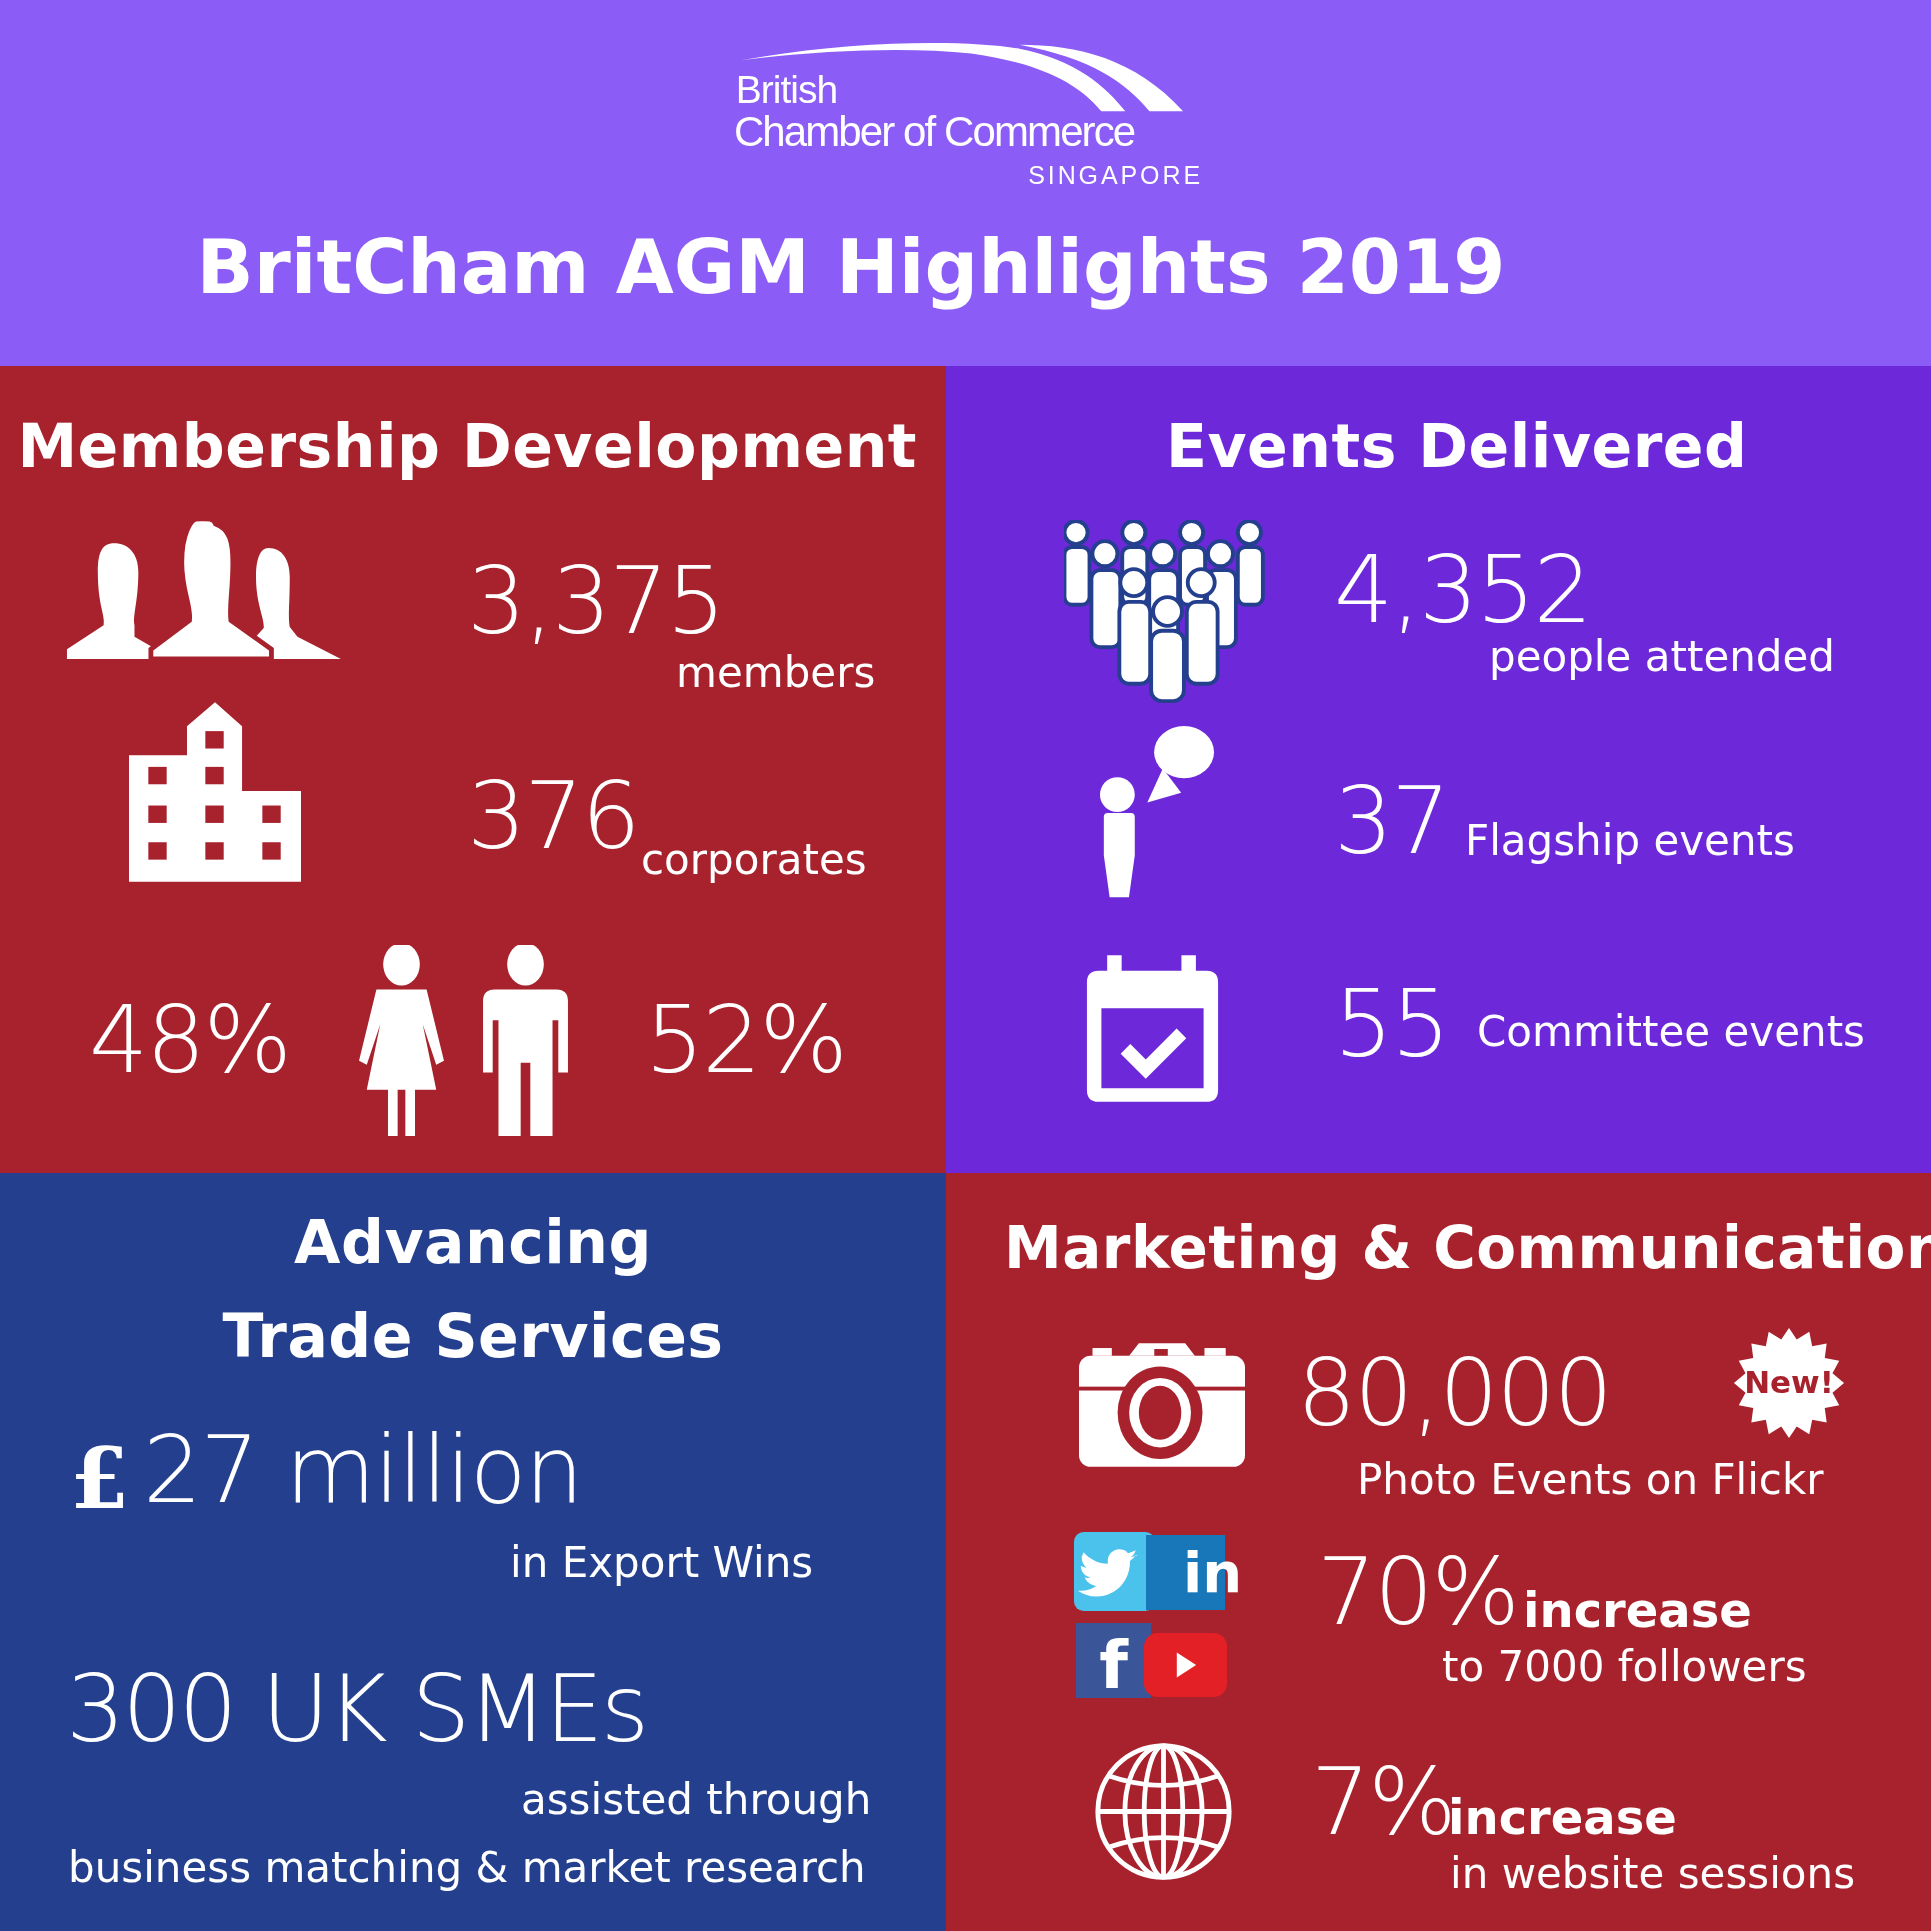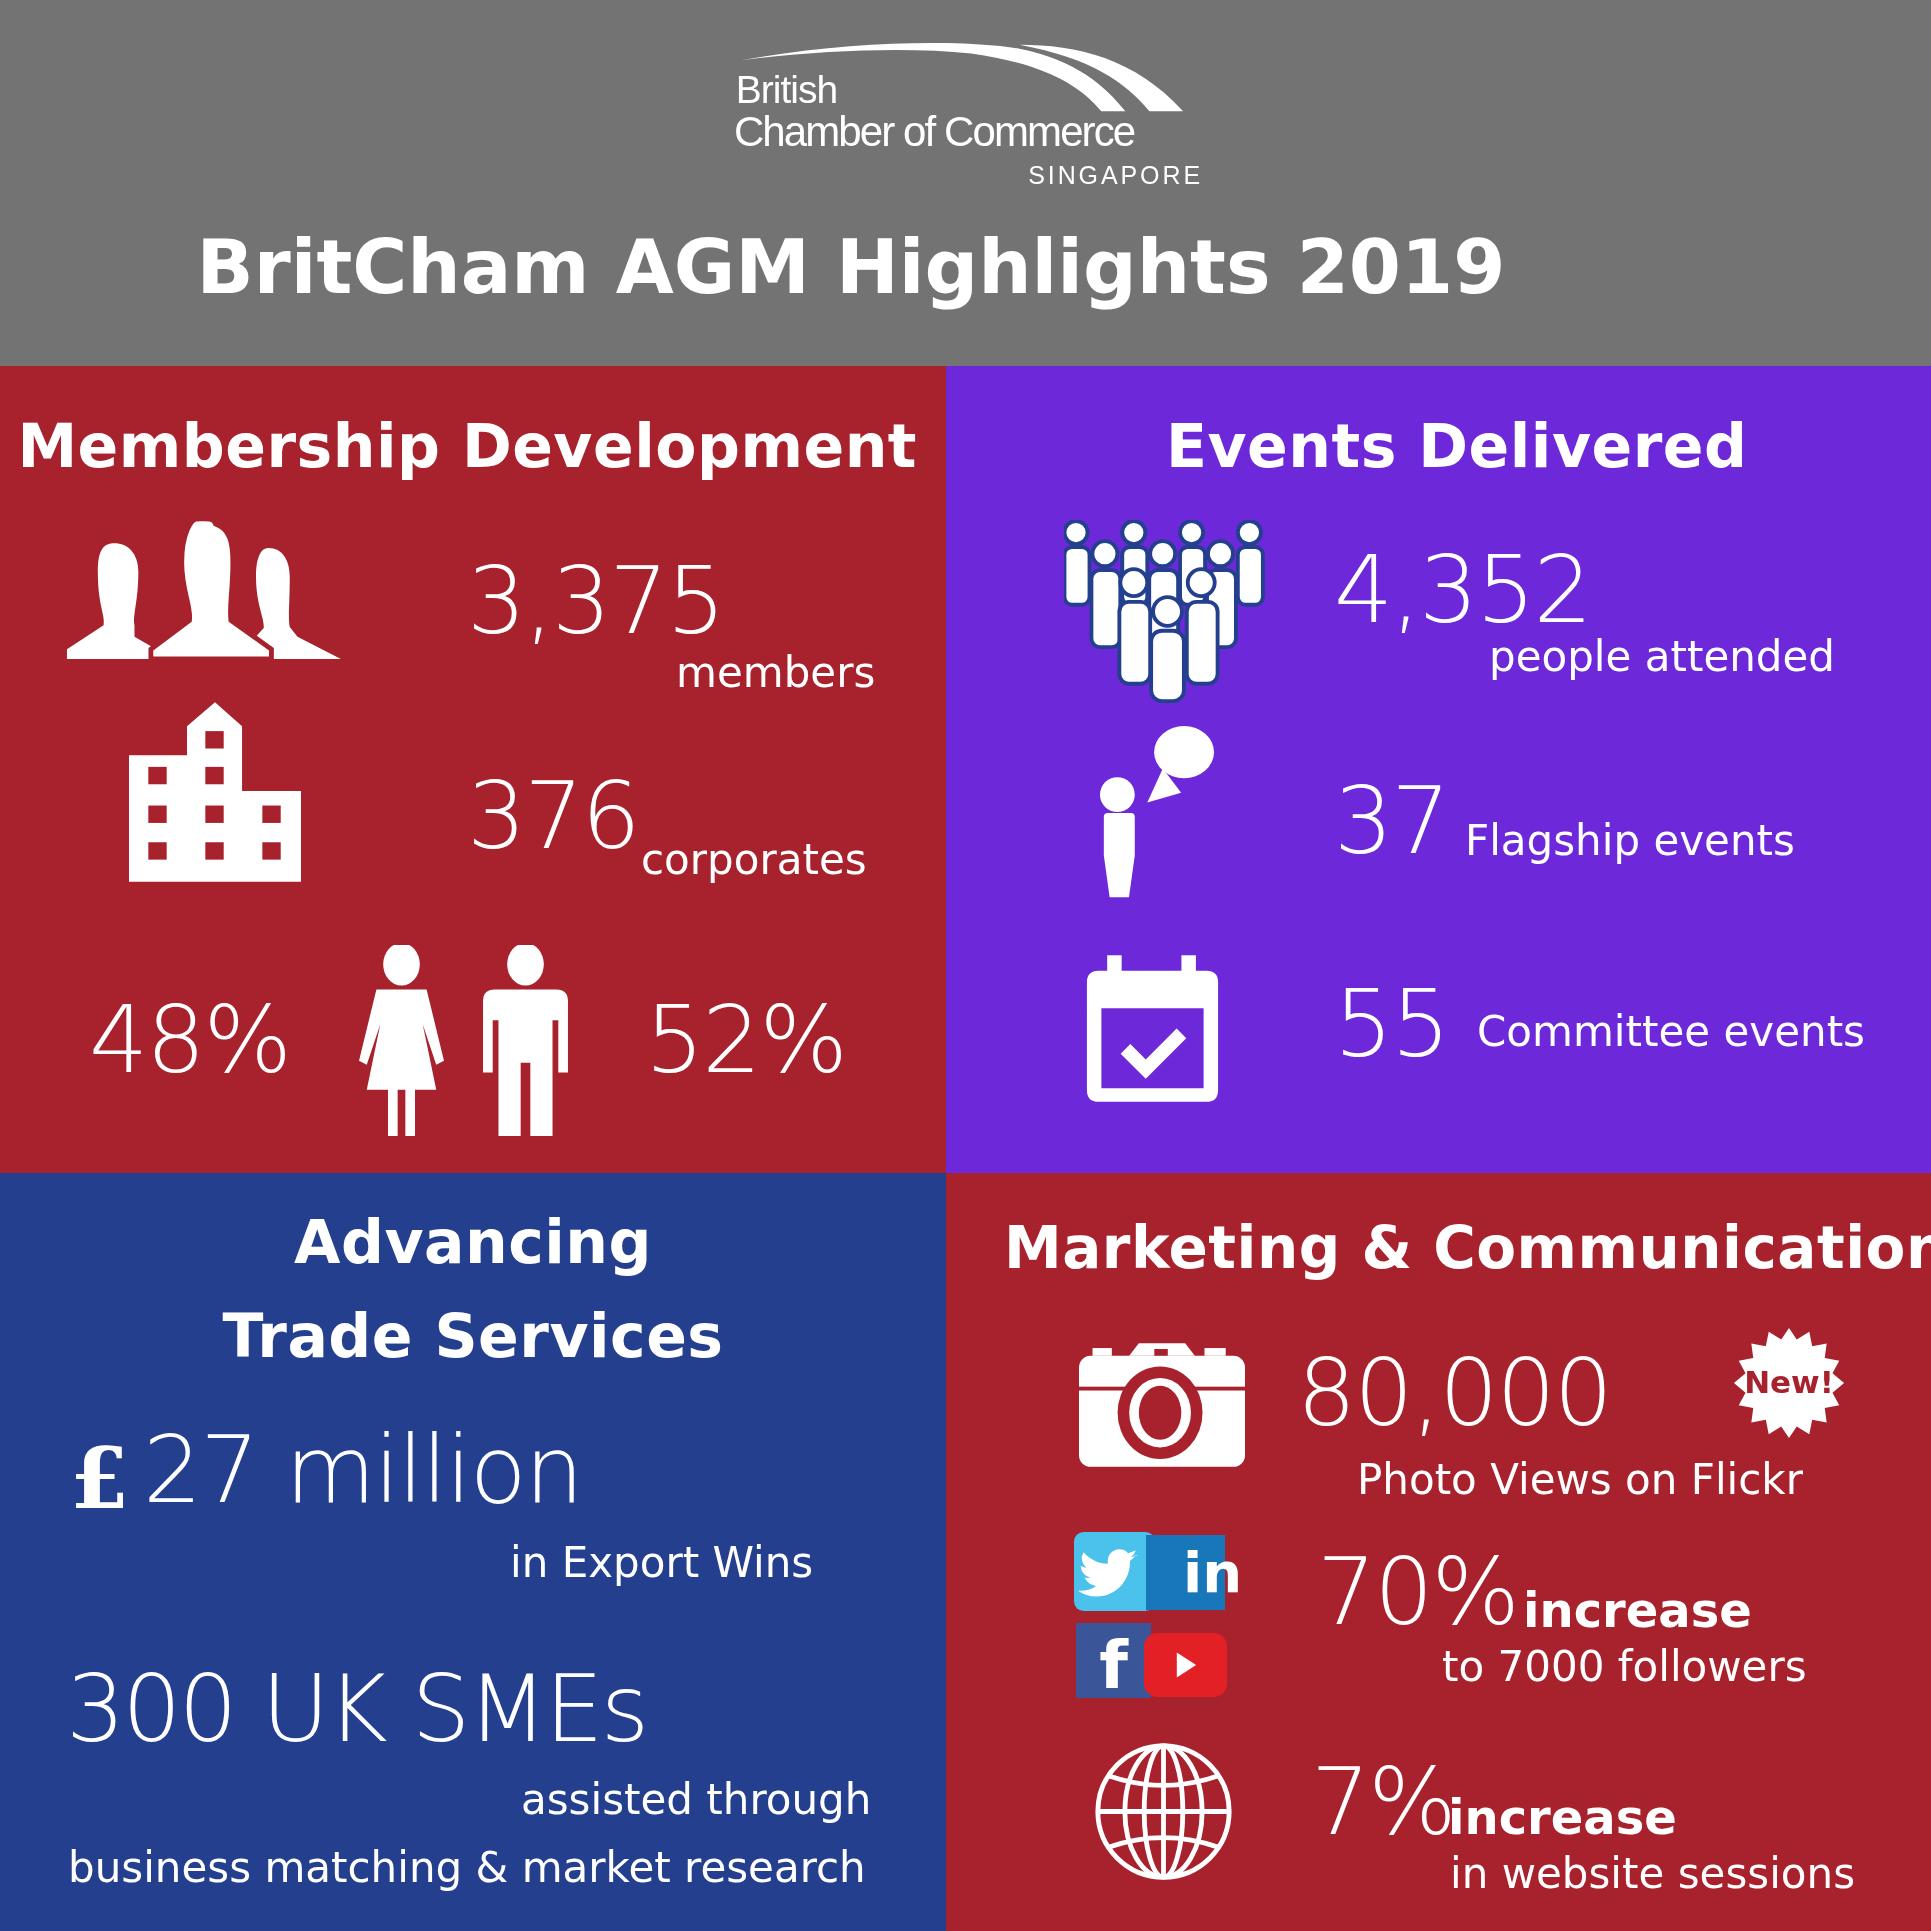--- a/index.html
+++ b/index.html
@@ -1,21 +1,21 @@
 <!DOCTYPE html>
 <html><head>
 <meta charset="utf-8">
 <style>
   * { box-sizing: border-box; margin: 0; padding: 0; }
   html, body { width: 1931px; height: 1931px; overflow: hidden; background: #555656; }
   body { position: relative; font-family: "Liberation Sans", "DejaVu Sans", sans-serif; color: #fff; }
   .abs { position: absolute; }
   .t { white-space: nowrap; line-height: 1; }
 
-  #header { left: 0; top: 0; width: 1931px; height: 366px; background: #737373; }
+  #header { left: 0; top: 0; width: 1931px; height: 366px; background: #8b5cf6; }
   #q-membership { left: 0; top: 366px; width: 946px; height: 807px; background: #A8222D; }
   #q-events { left: 946px; top: 366px; width: 985px; height: 878px; background: #6d28d9; }
   #q-trade { left: 0; top: 1173px; width: 946px; height: 758px; background: #233F8E; }
   #q-marketing { left: 946px; top: 1173px; width: 985px; height: 758px; background: #A8222D; }
 
   .section-title { font-family: "DejaVu Sans", sans-serif; font-weight: bold; font-size: 60px; letter-spacing: 0.5px; }
   .big-num { font-family: "DejaVu Sans", sans-serif; font-weight: 200; font-size: 93px; letter-spacing: -1.9px; }
   .sub { font-family: "DejaVu Sans", sans-serif; font-size: 42px; }
 </style>
 </head>
@@ -179,21 +179,21 @@
       <rect x="130" y="5" width="22" height="8"></rect>
       <rect x="0" y="13" width="172" height="115" rx="12"></rect>
     </g>
     <rect x="0" y="45" width="172" height="4" fill="#A8222D"></rect>
     <ellipse cx="84" cy="72" rx="44" ry="48" fill="#A8222D"></ellipse>
     <ellipse cx="84" cy="72" rx="32" ry="36" fill="#fff"></ellipse>
     <ellipse cx="84" cy="72" rx="22" ry="28" fill="#A8222D"></ellipse>
     <rect x="78" y="6" width="14" height="7" fill="#A8222D"></rect>
   </svg>
   <div class="abs t big-num" style="left:351px; top:174px;">80,000</div>
-  <div class="abs t sub" style="left:411px; top:286px;">Photo Views on Flickr</div>
+  <div class="abs t sub" style="left:411px; top:286px;">Photo Events on Flickr</div>
 
   <div class="abs" style="left:786px; top:153px; width:114px; height:114px;">
     <svg width="114" height="114" viewBox="0 0 118 118" class="abs" style="left:0;top:0;">
       <polygon fill="#fff" points="59,2 67,14 80,6 83,21 98,18 96,33 111,36 104,49 116,59 104,69 111,82 96,85 98,100 83,97 80,112 67,104 59,116 51,104 38,112 35,97 20,100 22,85 7,82 14,69 2,59 14,49 7,36 22,33 20,18 35,21 38,6 51,14"></polygon>
     </svg>
     <div class="abs t" style="left:0; width:114px; text-align:center; top:41px; color:#A8222D; font-family:'DejaVu Sans',sans-serif; font-weight:bold; font-size:31px;">New!</div>
   </div>
 
   <div class="abs" style="left:128px; top:359px; width:81px; height:79px; background:#4AC2EC; border-radius:9.7px;">
     <svg width="81" height="79" viewBox="0 0 84 82">

